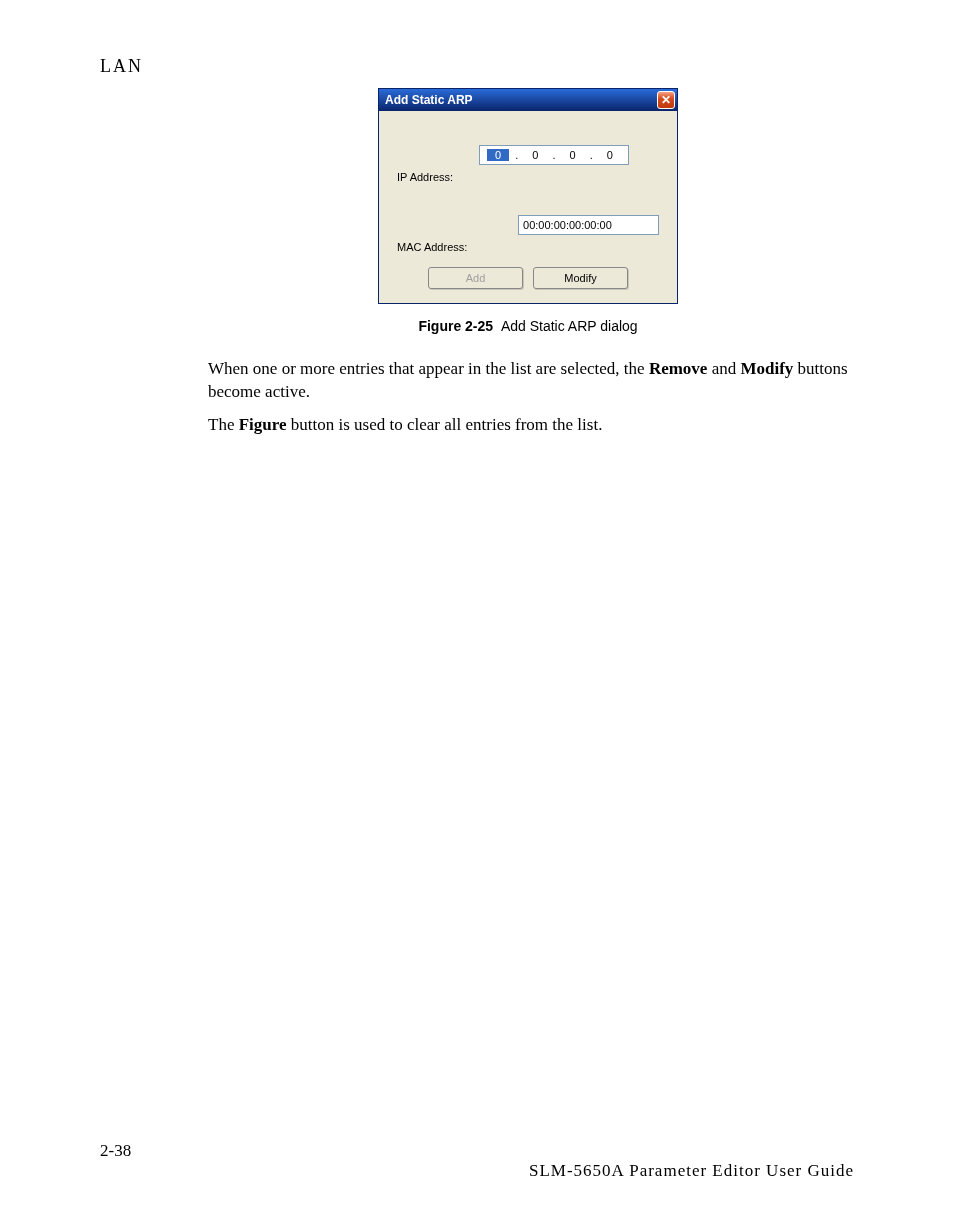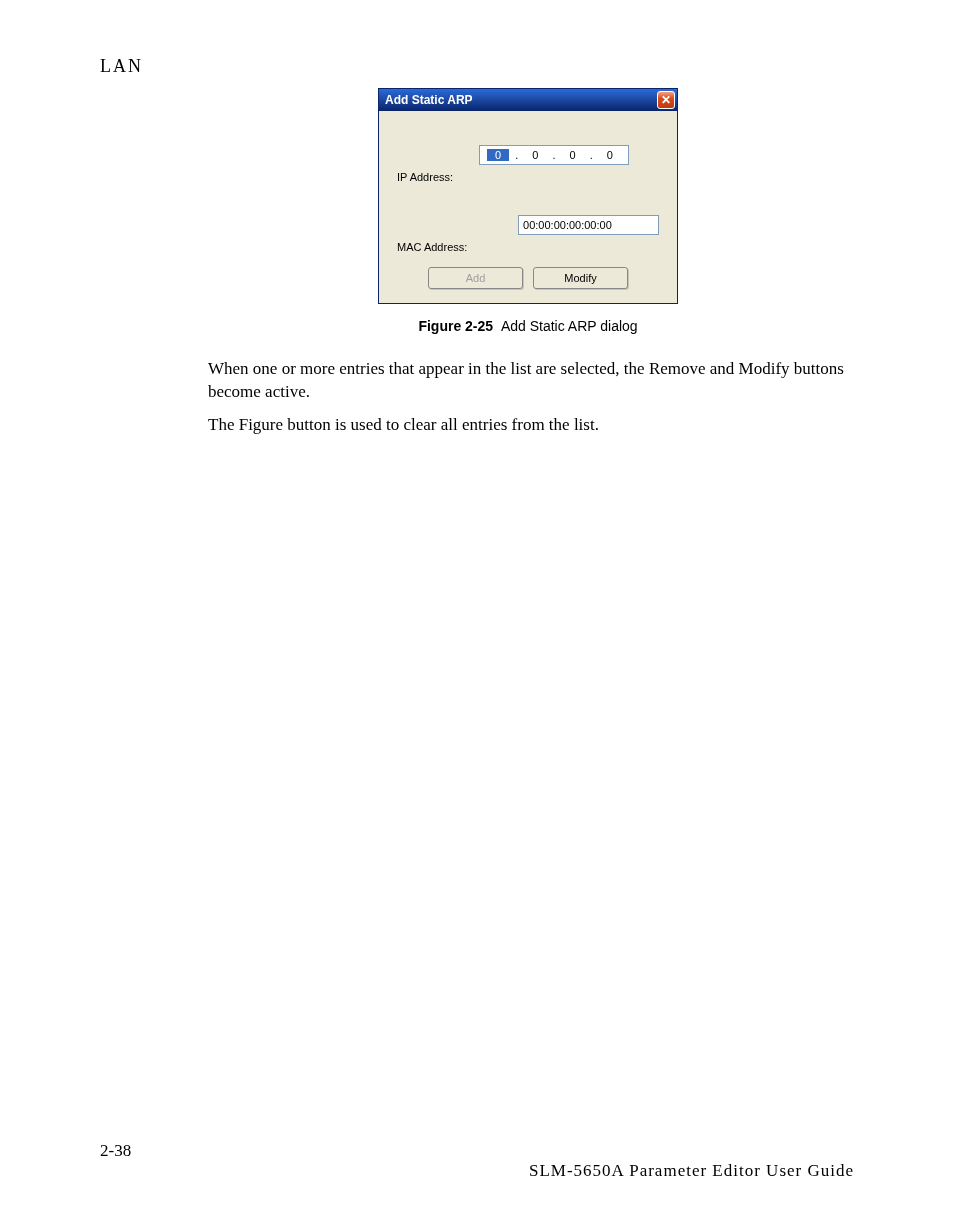--- a/index.html
+++ b/index.html
@@ -149,21 +149,21 @@
   .figure-caption .fig-num {
     font-weight: bold;
   }
   .body-para {
     font-size: 17px;
     line-height: 1.35;
     margin-bottom: 10px;
     text-align: left;
   }
   .body-para strong {
-    font-weight: normal;
+    font-weight: bold;
   }
   .footer {
     position: absolute;
     bottom: 46px;
     left: 100px;
     right: 100px;
     display: flex;
     justify-content: space-between;
     font-size: 17px;
   }

